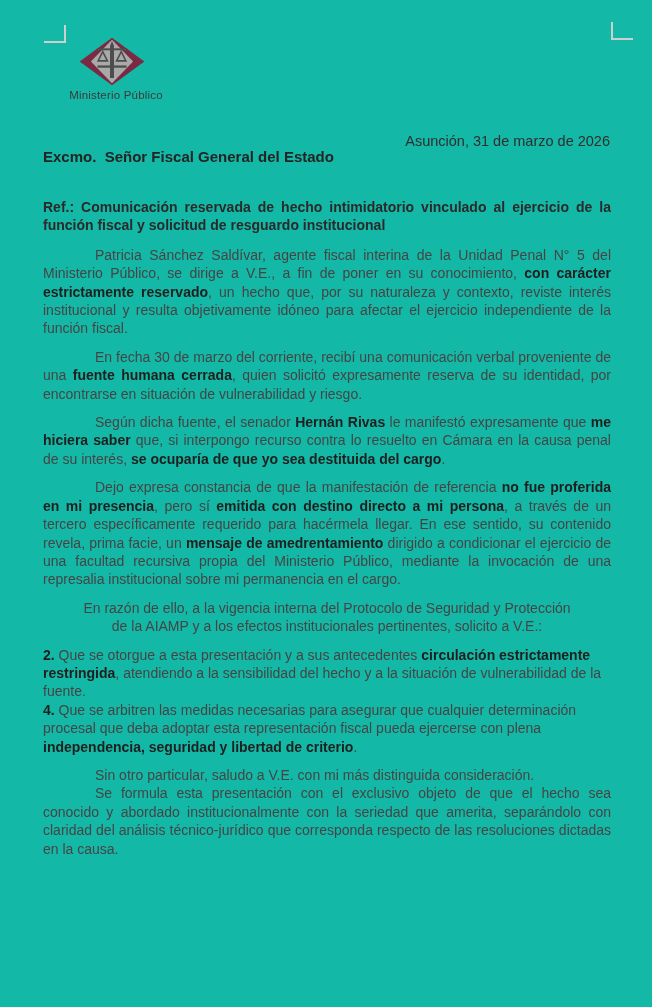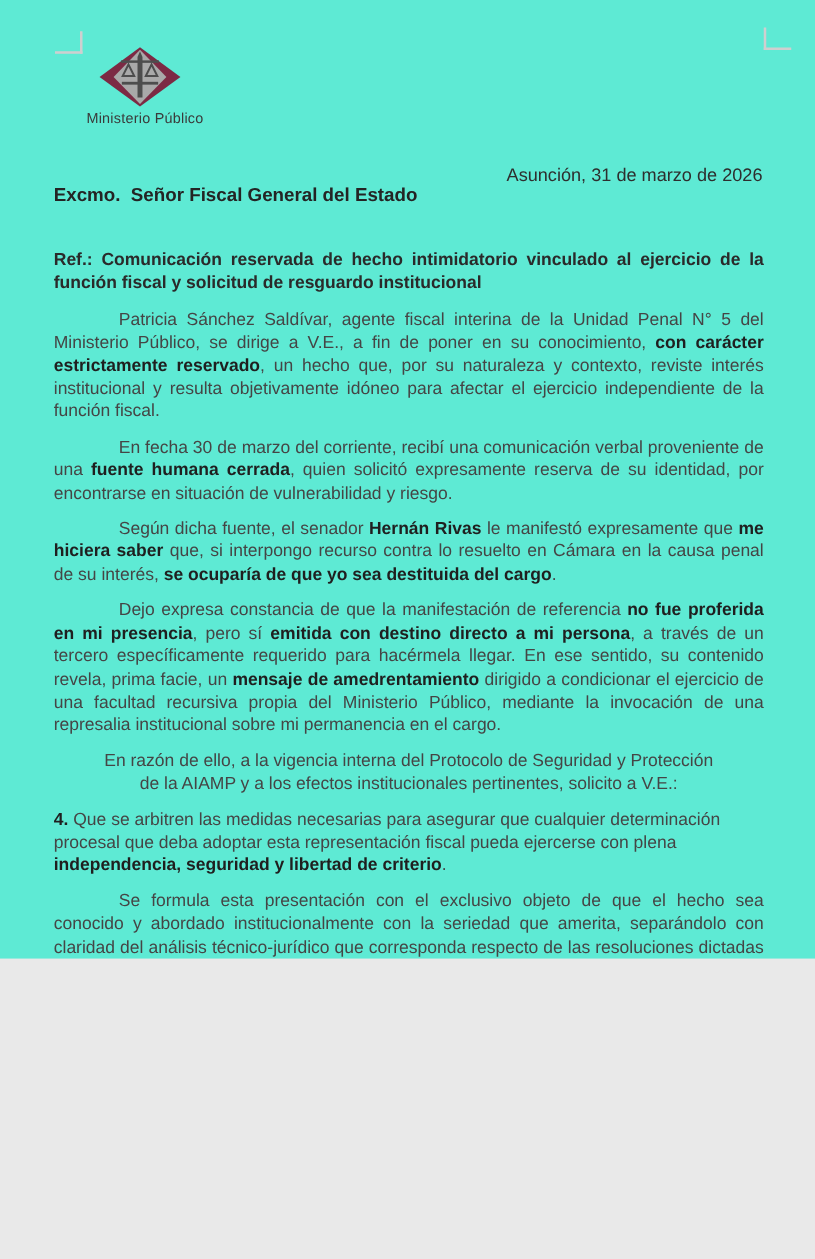--- a/index.html
+++ b/index.html
@@ -1,19 +1,19 @@
 <!DOCTYPE html>
 <html lang="es"><head>
 <meta charset="utf-8">
 <style>
   html,body{margin:0;padding:0;background:#e9e9e9;}
   .page{
     position:relative;
-    width:652px;height:767px;
-    background:#5eead4;
+    width:652px;height:1007px;
+    background:#14b8a6;
     font-family:"Liberation Sans","DejaVu Sans",sans-serif;
     color:#454545;
     overflow:hidden;
     box-sizing:border-box;
   }
   .corner{position:absolute;width:20px;height:16px;}
   .corner.tl{left:44px;top:25px;border-right:2px solid #cfcfcf;border-bottom:2px solid #cfcfcf;}
   .corner.tr{left:611px;top:22px;border-left:2px solid #cfcfcf;border-bottom:2px solid #cfcfcf;}
   .logo-block{position:absolute;left:60px;top:37px;width:150px;}
   .logo-svg{display:block;margin-left:19px;width:66px;height:49px;}
@@ -65,22 +65,23 @@
 
     <p class="para indent"><span>En fecha 30 de marzo del corriente, recibí una comunicación verbal proveniente de una </span><span class="b">fuente humana cerrada</span><span>, quien solicitó expresamente reserva de su identidad, por encontrarse en situación de vulnerabilidad y riesgo.</span></p>
 
     <p class="para indent"><span>Según dicha fuente, el senador </span><span class="b">Hernán Rivas</span><span> le manifestó expresamente que </span><span class="b">me hiciera saber</span><span> que, si interpongo recurso contra lo resuelto en Cámara en la causa penal de su interés, </span><span class="b">se ocuparía de que yo sea destituida del cargo</span><span>.</span></p>
 
     <p class="para indent"><span>Dejo expresa constancia de que la manifestación de referencia </span><span class="b">no fue proferida en mi presencia</span><span>, pero sí </span><span class="b">emitida con destino directo a mi persona</span><span>, a través de un tercero específicamente requerido para hacérmela llegar. En ese sentido, su contenido revela, prima facie, un </span><span class="b">mensaje de amedrentamiento</span><span> dirigido a condicionar el ejercicio de una facultad recursiva propia del Ministerio Público, mediante la invocación de una represalia institucional sobre mi permanencia en el cargo.</span></p>
 
     <p class="para centered"><span>En razón de ello, a la vigencia interna del Protocolo de Seguridad y Protección de la AIAMP y a los efectos institucionales pertinentes, solicito a V.E.:</span></p>
 
     <div class="req-list">
+      <p class="req"><span class="b">2.</span><span> Que se otorgue a esta presentación y a sus antecedentes </span><span class="b">circulación estrictamente restringida</span><span>, atendiendo a la sensibilidad del hecho y a la situación de vulnerabilidad de la fuente.</span></p>
       <p class="req"><span class="b">4.</span><span> Que se arbitren las medidas necesarias para asegurar que cualquier determinación procesal que deba adoptar esta representación fiscal pueda ejercerse con plena </span><span class="b">independencia, seguridad y libertad de criterio</span><span>.</span></p>
     </div>
 
+    <p class="para farewell last"><span>Sin otro particular, saludo a V.E. con mi más distinguida consideración.</span></p>
+
     <p class="para indent"><span>Se formula esta presentación con el exclusivo objeto de que el hecho sea conocido y abordado institucionalmente con la seriedad que amerita, separándolo con claridad del análisis técnico-jurídico que corresponda respecto de las resoluciones dictadas en la causa.</span></p>
-
-    <p class="para farewell last"><span>Sin otro particular, saludo a V.E. con mi más distinguida consideración.</span></p>
 
   </div>
 
 </div>
 
 </body></html>

